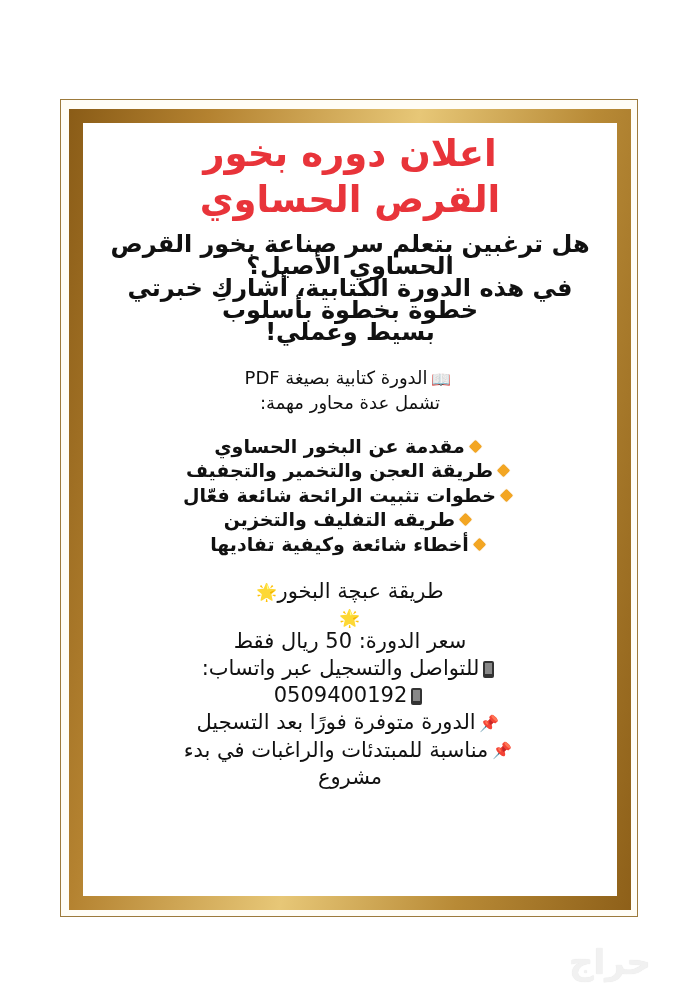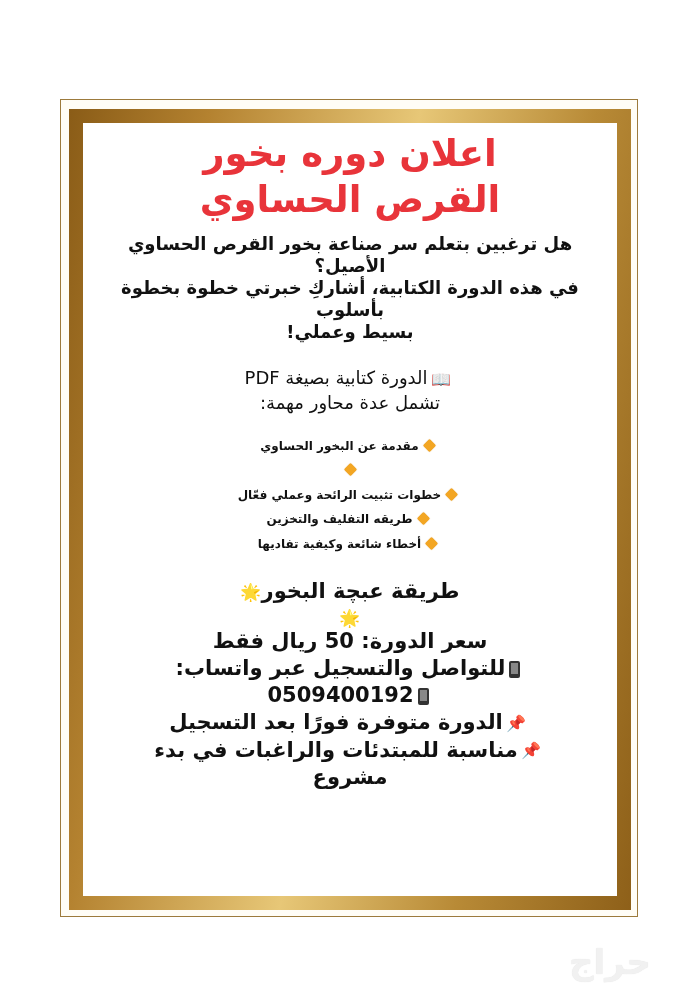--- a/index.html
+++ b/index.html
@@ -8,28 +8,28 @@
   .outer-line { position:absolute; left:60px; top:99px; width:578px; height:818px;
                 border:1.5px solid #9c7a3c; background:#fffdf6; box-sizing:border-box; }
   .gold-band { position:absolute; left:69px; top:109px; width:562px; height:801px;
                box-sizing:border-box; border:14px solid transparent;
                background:
                  linear-gradient(#ffffff,#ffffff) padding-box,
                  linear-gradient(100deg,#8a5c17 0%,#b48230 20%,#e7c777 50%,#b88a36 75%,#8e6019 100%) border-box; }
   .content { position:absolute; left:83px; top:123px; width:534px; height:574px;
              direction:rtl; text-align:center; color:#111; }
   .title { color:#e8343a; font-weight:bold; font-size:37px; line-height:46px; margin-top:8px; }
-  .intro { font-weight:bold; font-size:18px; line-height:22px; margin-top:10px; padding:0 10px; }
+  .intro { font-weight:bold; font-size:24px; line-height:22px; margin-top:10px; padding:0 10px; }
   .pdf-block { font-weight:normal; font-size:18px; line-height:23px; margin-top:23px; }
   .topics { list-style:none; padding:0; margin:20px 0 0 0; }
-  .topics li { font-weight:bold; font-size:12px; line-height:24.5px; }
+  .topics li { font-weight:bold; font-size:19px; line-height:24.5px; }
   .diamond { display:inline-block; width:9px; height:9px; background:#f3a623; transform:rotate(45deg);
              margin:0 6px 2px 6px; vertical-align:middle; border-radius:1px;
              box-shadow:0 0 1px #d98a10; }
-  .big { font-weight:bold; font-size:21px; line-height:27px; }
+  .big { font-weight:normal; font-size:21px; line-height:27px; }
   .big2 { font-weight:bold; font-size:23px; line-height:30px; }
   .star { display:inline-block; color:#f5b914; font-size:17px; vertical-align:middle; }
   .ico { font-size:16px; vertical-align:middle; margin:0 4px; }
   .phone-ico { display:inline-block; width:11px; height:17px; background:#333; border-radius:2px;
                vertical-align:middle; margin:0 4px; position:relative; }
   .phone-ico::after { content:""; position:absolute; left:2px; top:2px; width:7px; height:11px; background:#888; }
   .pin { color:#d6283c; font-size:16px; vertical-align:middle; margin:0 4px; }
   .watermark { position:absolute; left:520px; top:942px; width:180px; height:40px;
                color:#f1f1f1; font-size:34px; font-weight:bold; direction:rtl; text-align:center;
                text-shadow:0 0 1px #e0e0e0; }
@@ -54,22 +54,22 @@
 
   <div class="pdf-block">
     <div>
       <span class="ico">📖</span><span>الدورة كتابية بصيغة PDF</span>
     </div>
     <div>تشمل عدة محاور مهمة:</div>
   </div>
 
   <ul class="topics">
     <li><span class="diamond"></span><span>مقدمة عن البخور الحساوي</span></li>
-    <li><span class="diamond"></span></li>
-    <li><span class="diamond"></span><span>خطوات تثبيت الرائحة وعملي فعّال</span></li>
+    <li><span class="diamond"></span><span>طريقة العجن والتخمير والتجفيف</span></li>
+    <li><span class="diamond"></span><span>خطوات تثبيت الرائحة شائعة فعّال</span></li>
     <li><span class="diamond"></span><span>طريقه التفليف والتخزين</span></li>
     <li><span class="diamond"></span><span>أخطاء شائعة وكيفية تفاديها</span></li>
   </ul>
 
   <div class="big" style="margin-top:22px;">
     <span>طريقة عبچة البخور</span><span class="star">🌟</span>
   </div>
   <div style="margin-top:2px;"><span class="star">🌟</span></div>
 
   <div class="big" style="margin-top:0px;">سعر الدورة: 50 ريال فقط</div>

